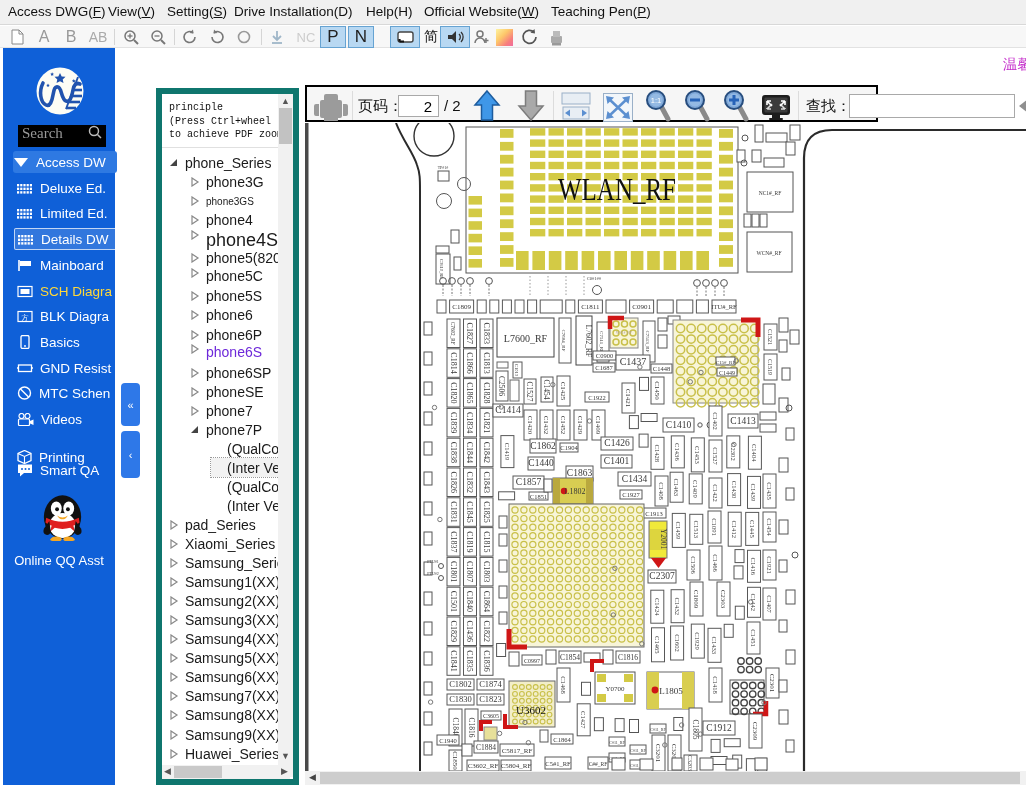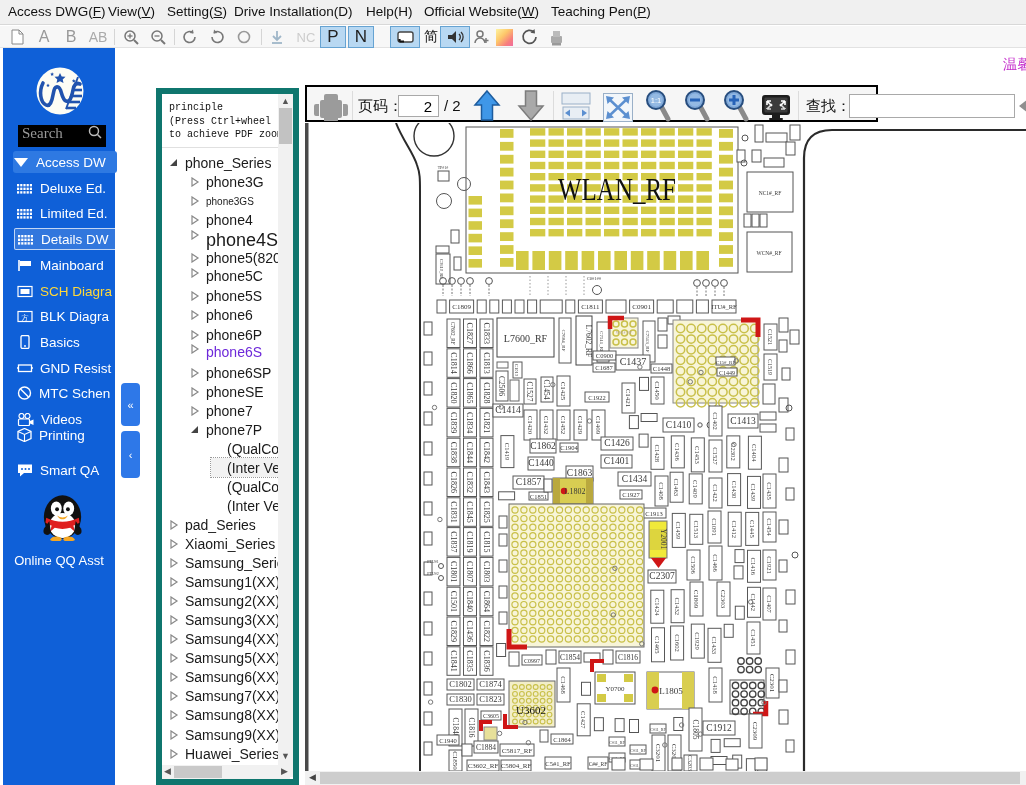--- a/index.html
+++ b/index.html
@@ -233,21 +233,21 @@
 <div class="sbitem" style="top:334px;"><svg width="15" height="14">
         <circle cx="7.5" cy="7" r="6" fill="none" stroke="#fff" stroke-width="1.4"></circle>
         <line x1="3.5" y1="3" x2="11.5" y2="11" stroke="#fff" stroke-width="1.4"></line>
       </svg>MTC Schen</div>
 <div class="sbitem" style="top:360px;"><svg width="17" height="13">
         <circle cx="4.5" cy="3" r="2.5" fill="none" stroke="#fff" stroke-width="1.2"></circle>
         <circle cx="10.5" cy="3" r="2.5" fill="none" stroke="#fff" stroke-width="1.2"></circle>
         <rect x="1.5" y="6" width="11" height="6.5" rx="1" fill="none" stroke="#fff" stroke-width="1.2"></rect>
         <polygon points="13,8 16.5,6.5 16.5,12 13,10.5" fill="#fff"></polygon>
       </svg>Videos</div>
-<div class="sbitem" style="top:376px;"><svg width="15" height="14">
+<div class="sbitem" style="top:398px;"><svg width="15" height="14">
         <path d="M7.5,0.5 L14,3.5 L14,10.5 L7.5,13.5 L1,10.5 L1,3.5 Z" fill="none" stroke="#fff" stroke-width="1.3"></path>
         <path d="M1,3.5 L7.5,6.5 L14,3.5 M7.5,6.5 V13.5" fill="none" stroke="#fff" stroke-width="1.1"></path>
       </svg>Printing</div>
 <div class="sbitem" style="top:411px;"><svg width="16" height="14">
         <path d="M1,1.5 h14 v8.5 h-8 l-4,3.5 v-3.5 h-2 z" fill="#fff"></path>
         <circle cx="5" cy="6" r="1" fill="#0f60d8"></circle>
         <circle cx="8.5" cy="6" r="1" fill="#0f60d8"></circle>
         <circle cx="12" cy="6" r="1" fill="#0f60d8"></circle>
       </svg>Smart QA</div>
 

